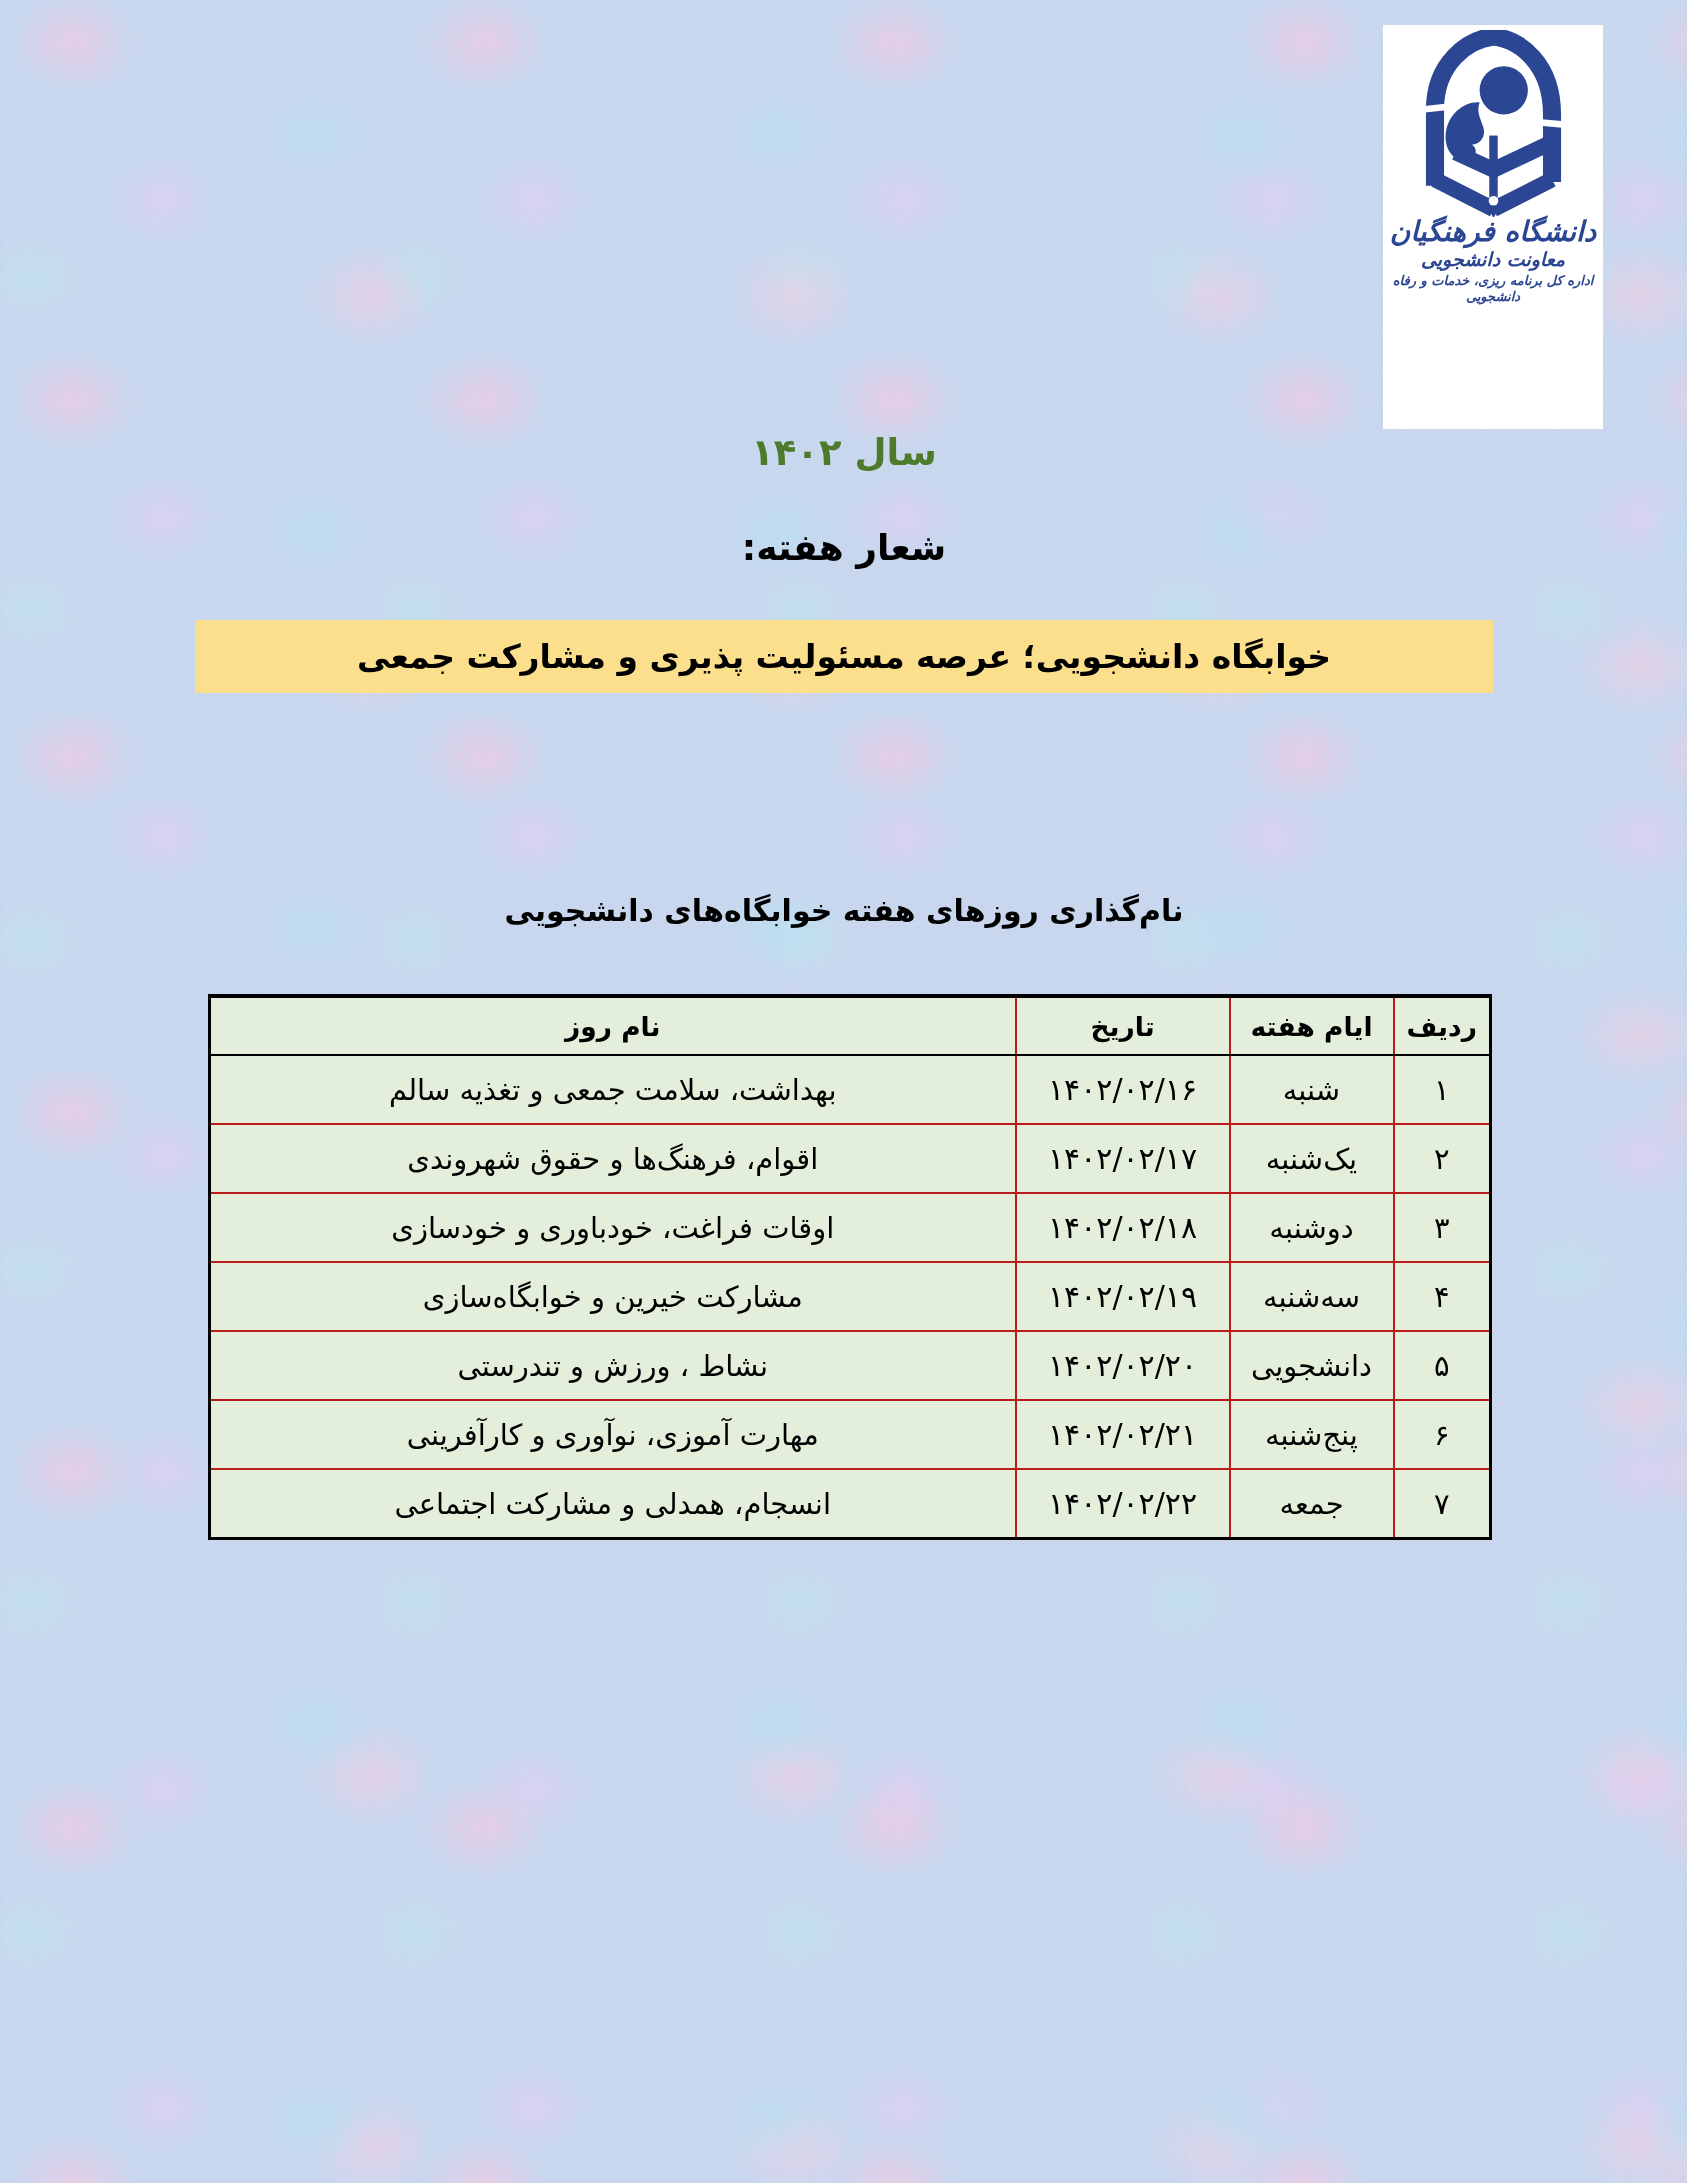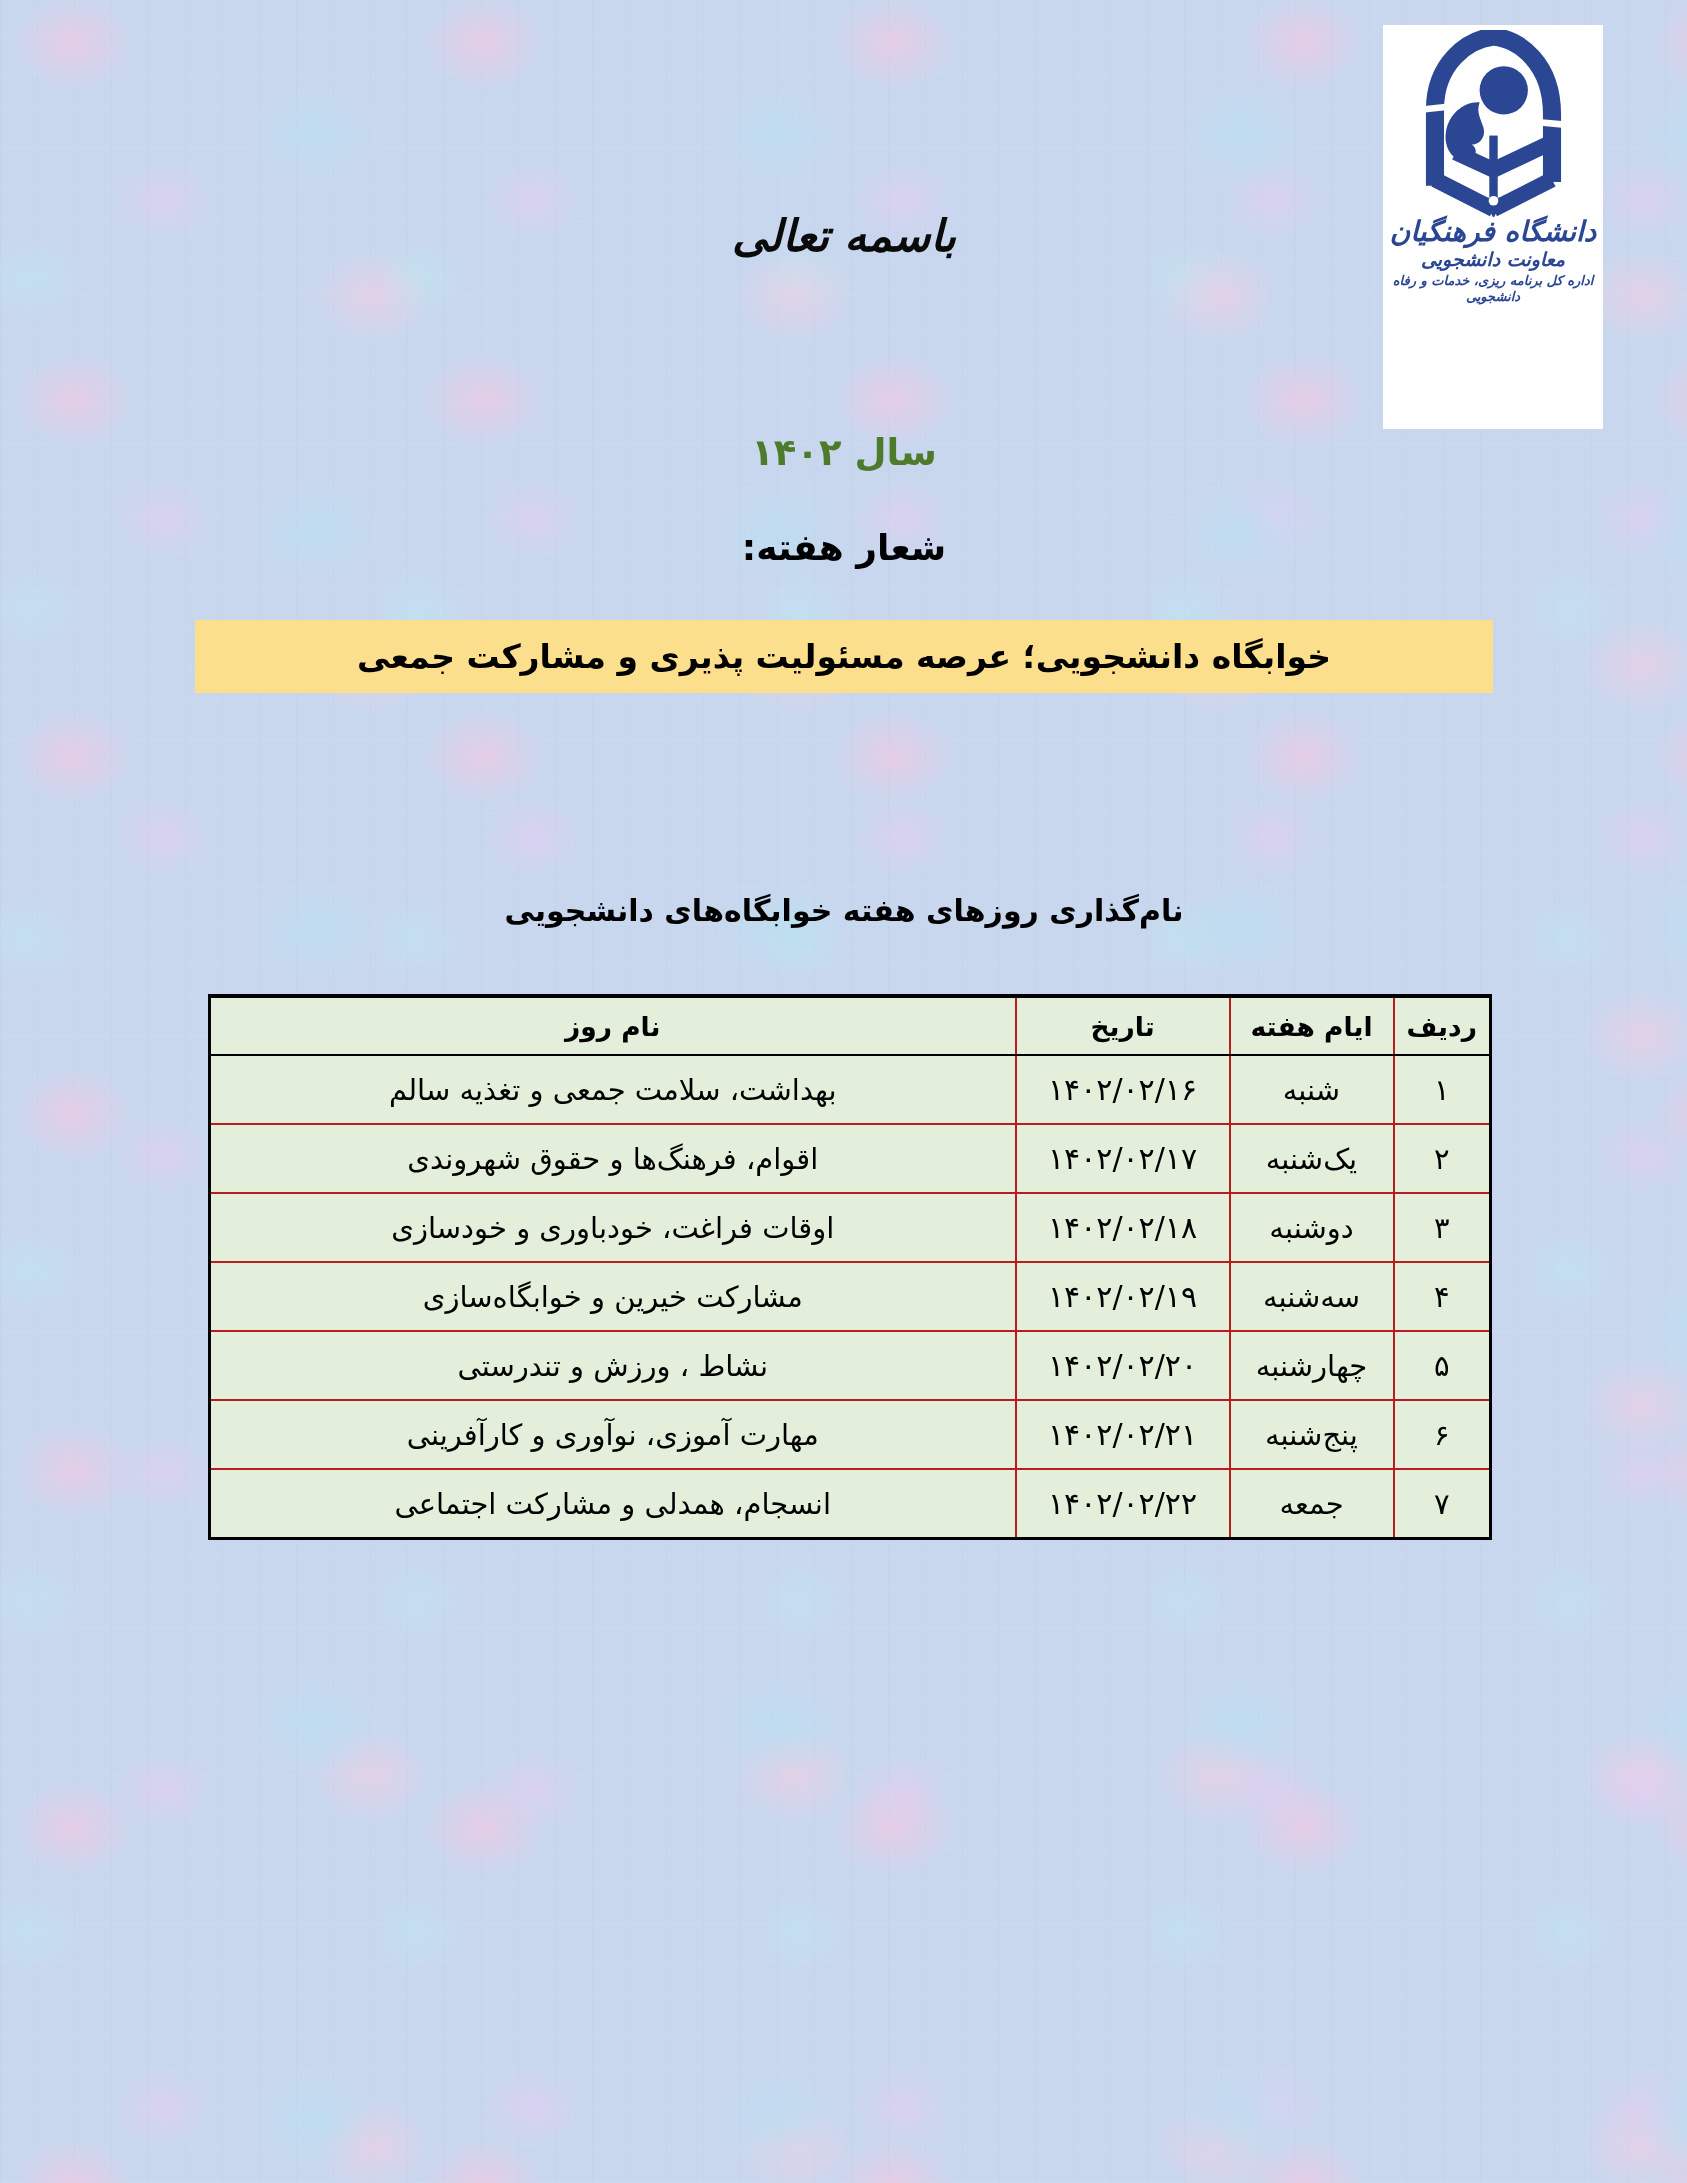--- a/index.html
+++ b/index.html
@@ -91,21 +91,20 @@
       <g stroke="#ffffff" stroke-width="11" fill="none">
         <path d="M18 135 L78 122" transform="rotate(6 48 128)"></path>
         <path d="M192 148 L252 160" transform="rotate(-6 222 154)"></path>
       </g>
     </svg>
     <div class="logo-uni">دانشگاه فرهنگیان</div>
     <div class="logo-l2">معاونت دانشجویی</div>
     <div class="logo-l3">اداره کل برنامه ریزی، خدمات و رفاه دانشجویی</div>
   </div>
 
-  <div class="abs center-col bismillah">باسمه تعالی</div>
   <div class="abs center-col year-green">سال ۱۴۰۲</div>
   <div class="abs center-col slogan-label">شعار هفته:</div>
 
   <div class="abs slogan-box">
     <span>خوابگاه دانشجویی؛ عرصه مسئولیت پذیری و مشارکت جمعی</span>
   </div>
 
   <div class="abs center-col table-title">نام‌گذاری روزهای هفته خوابگاه‌های دانشجویی</div>
 
   <table class="days">
@@ -143,21 +142,21 @@
         <td>اوقات فراغت، خودباوری و خودسازی</td>
       </tr>
       <tr>
         <td>۴</td>
         <td>سه‌شنبه</td>
         <td class="date-cell">۱۴۰۲/۰۲/۱۹</td>
         <td>مشارکت خیرین و خوابگاه‌سازی</td>
       </tr>
       <tr>
         <td>۵</td>
-        <td>چهارشنبه</td>
+        <td>دانشجویی</td>
         <td class="date-cell">۱۴۰۲/۰۲/۲۰</td>
         <td>نشاط ، ورزش و تندرستی</td>
       </tr>
       <tr>
         <td>۶</td>
         <td>پنج‌شنبه</td>
         <td class="date-cell">۱۴۰۲/۰۲/۲۱</td>
         <td>مهارت آموزی، نوآوری و کارآفرینی</td>
       </tr>
       <tr>

